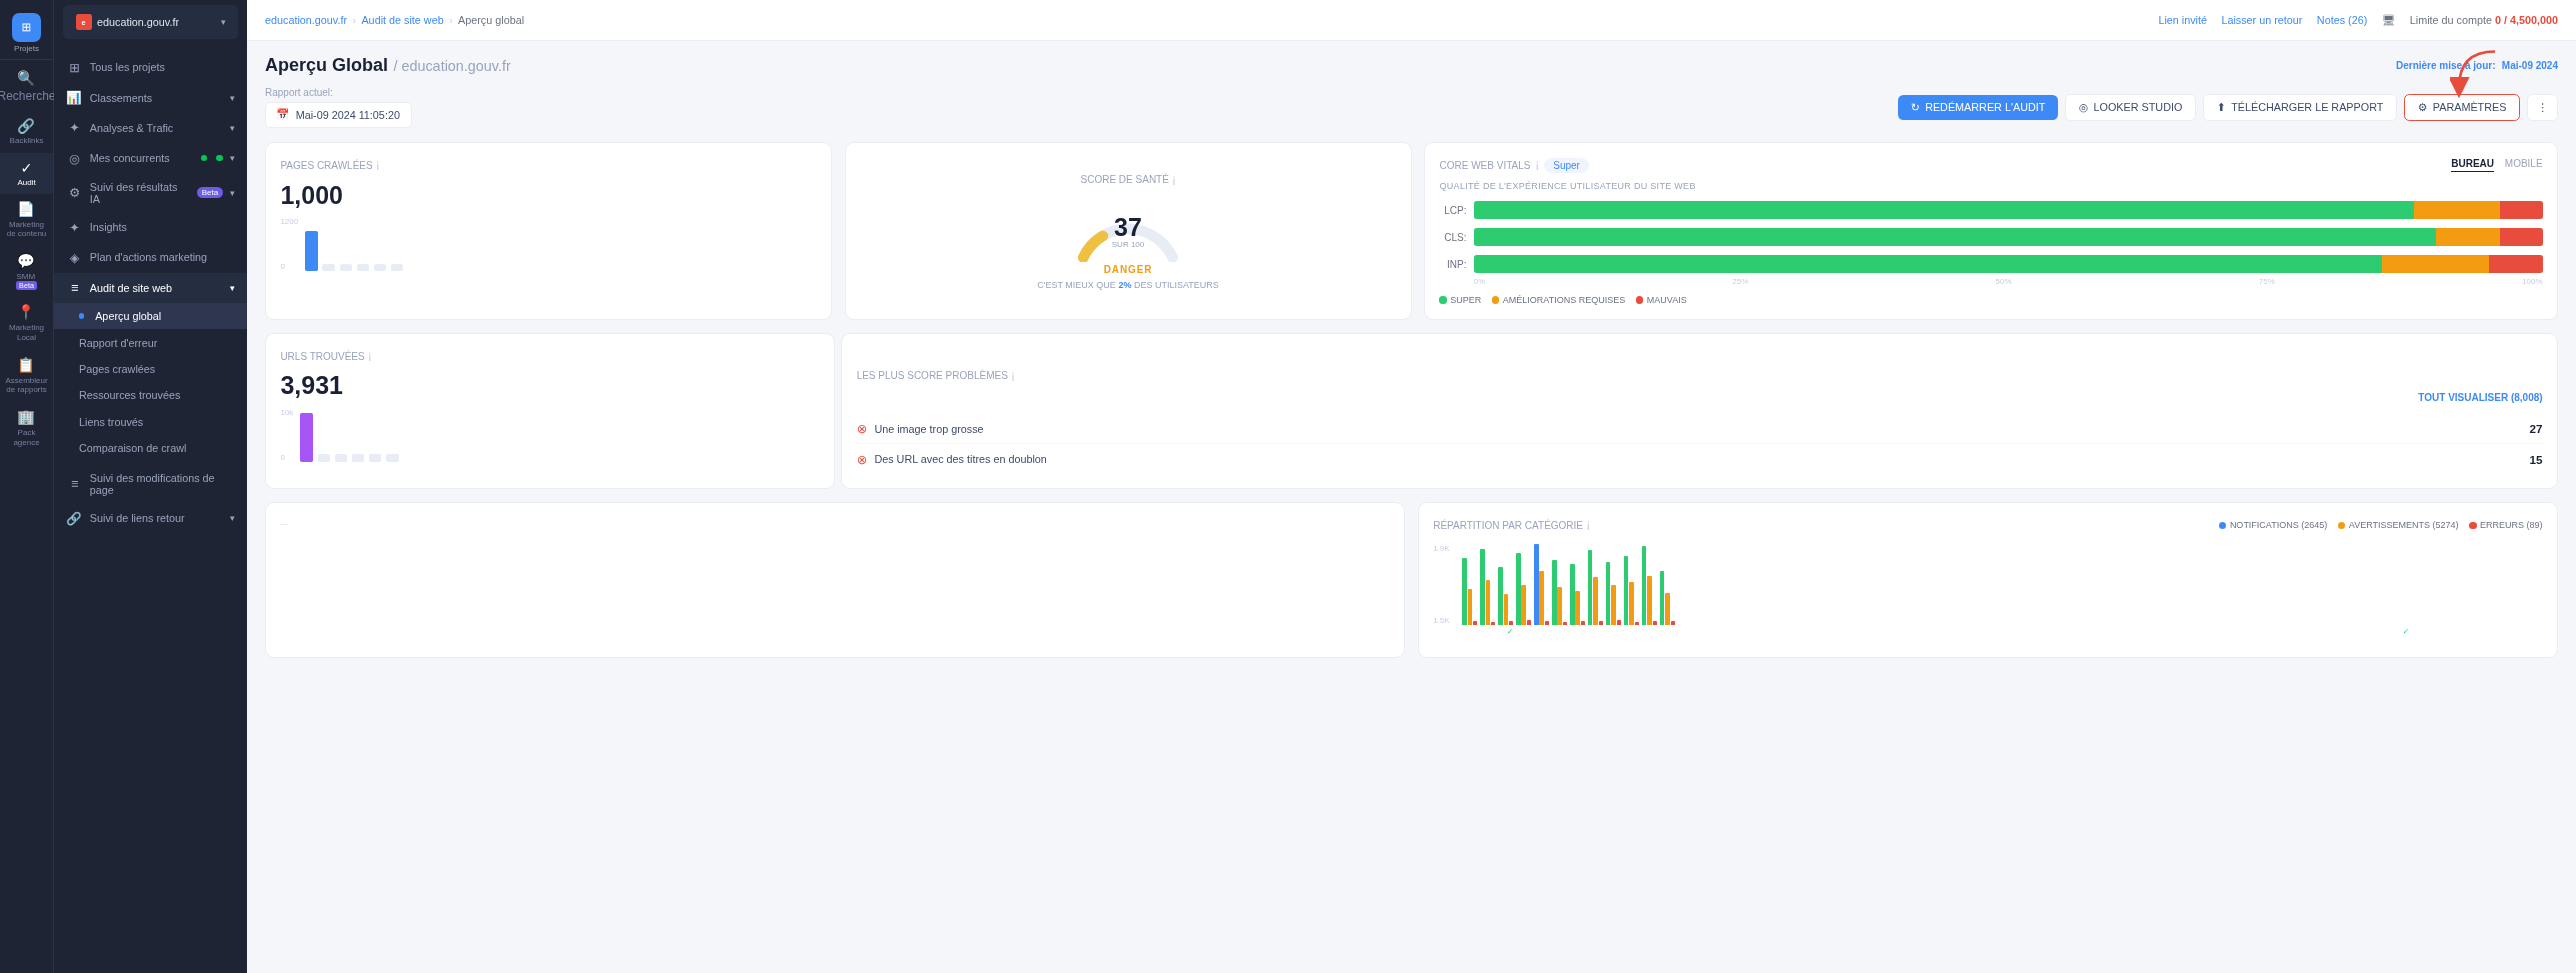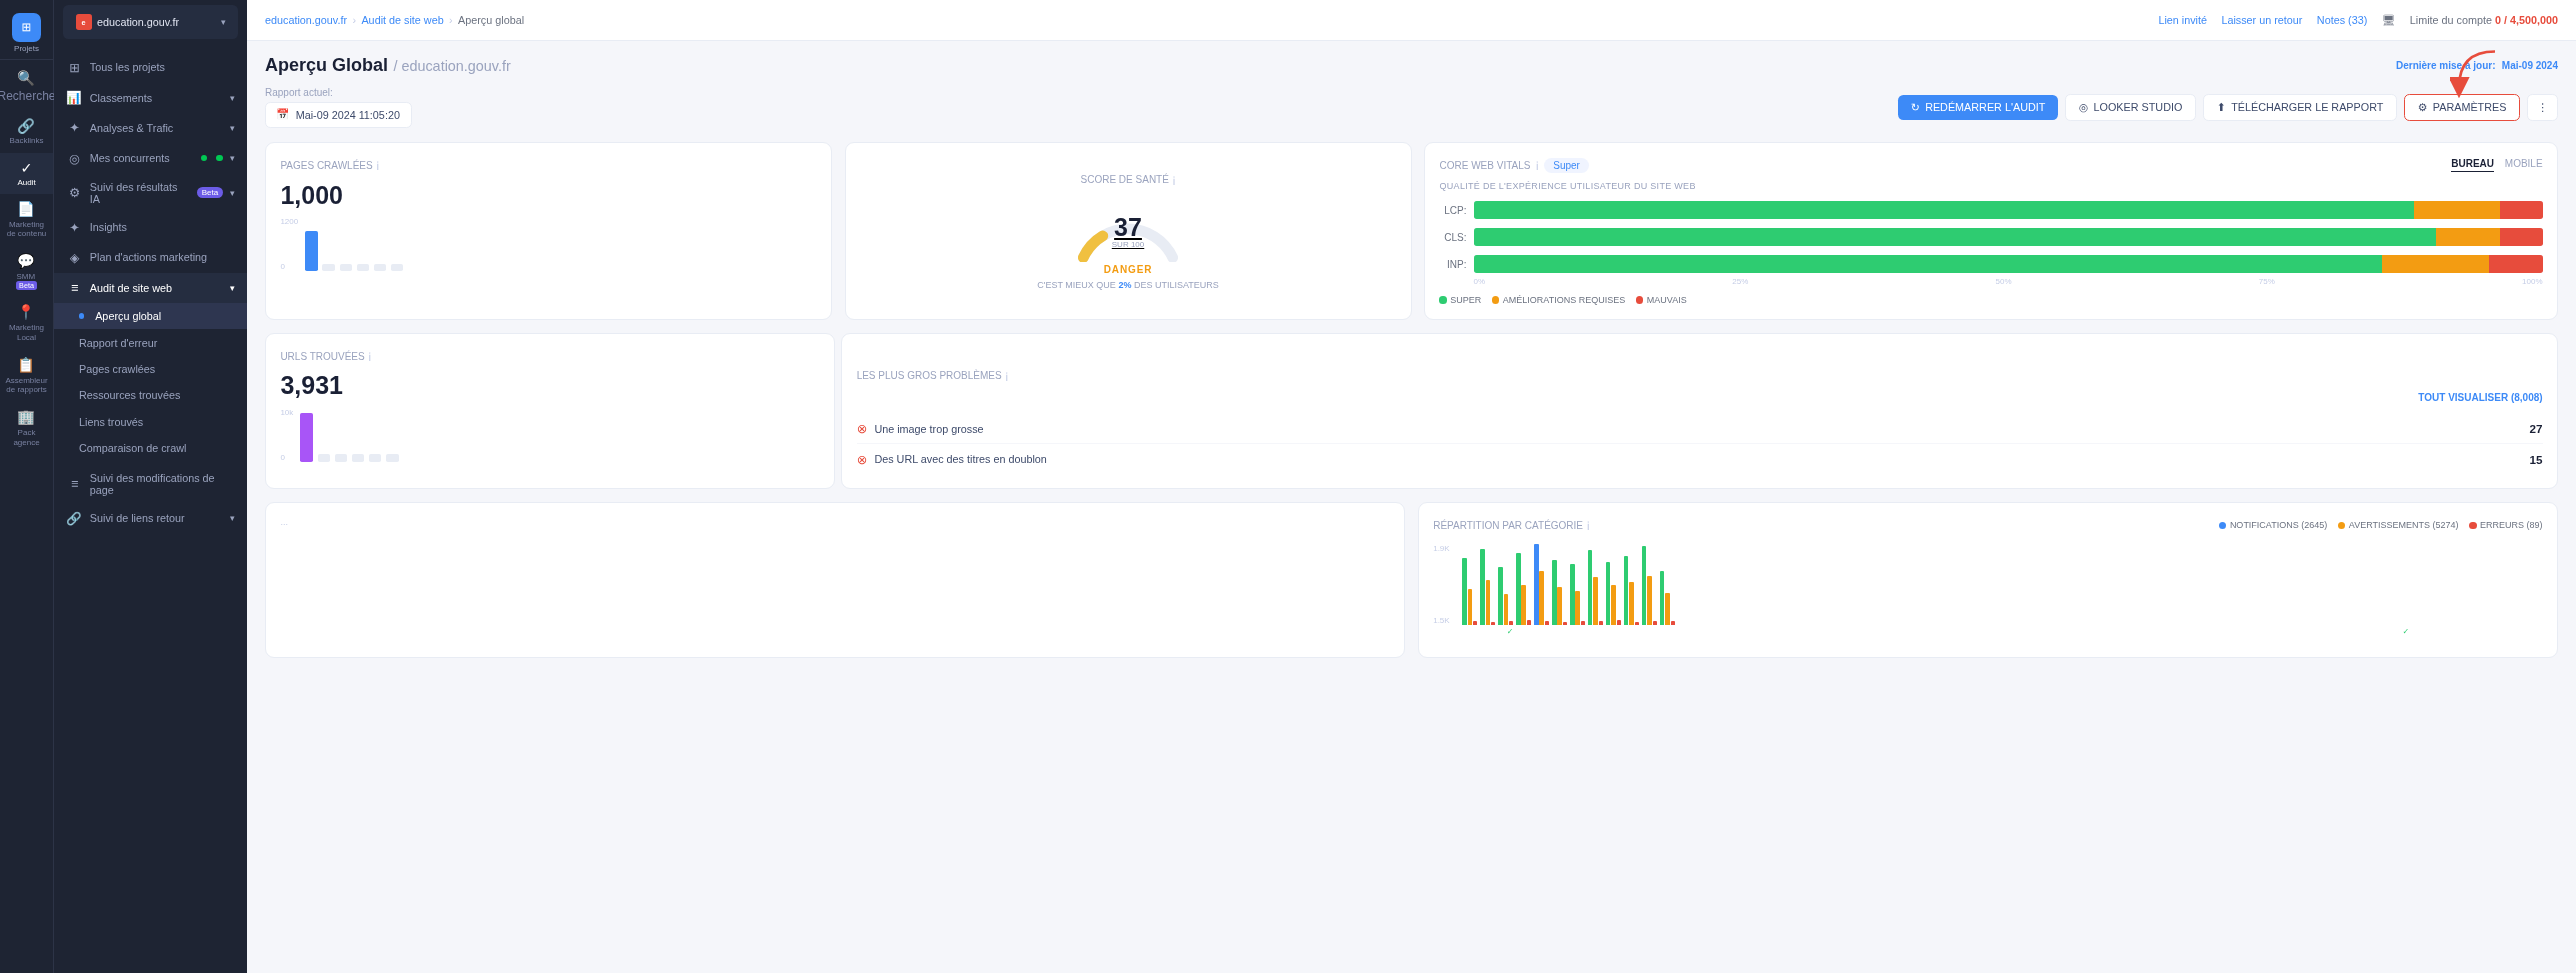--- a/index.html
+++ b/index.html
@@ -229,21 +229,21 @@
     <div class="breadcrumb">
       <span class="breadcrumb-active">education.gouv.fr</span>
       <span class="breadcrumb-sep">›</span>
       <span class="breadcrumb-active">Audit de site web</span>
       <span class="breadcrumb-sep">›</span>
       <span style="color:#6b7280;">Aperçu global</span>
     </div>
     <div class="topbar-actions">
       <a href="#">Lien invité</a>
       <a href="#">Laisser un retour</a>
-      <a href="#">Notes (33)</a>
+      <a href="#">Notes (26)</a>
       <span style="color:#6b7280;">🖥</span>
       <span class="topbar-limit">Limite du compte <span>0 / 4,500,000</span></span>
     </div>
   </div>
 
   <div class="content">
 
     <div class="page-header">
       <div style="display:flex;align-items:baseline;gap:5.4px;">
         <h1 class="page-title">Aperçu Global</h1>
@@ -325,21 +325,21 @@
         <div class="card-title" style="justify-content:center;">
           <span>SCORE DE SANTÉ</span>
           <span class="card-title-icon">ℹ</span>
         </div>
 
         <div style="position:relative;width:108px;height:67px;margin:0 auto;">
           <svg width="108" height="67" viewBox="0 0 120 75">
             <path d="M10,70 A55,55 0 0,1 110,70" stroke="#e8ecf4" stroke-width="12" fill="none" stroke-linecap="round"></path>
             <path d="M10,70 A55,55 0 0,1 110,70" stroke="#f0c040" stroke-width="12" fill="none" stroke-linecap="round" stroke-dasharray="173" stroke-dashoffset="140"></path>
           </svg>
-          <div style="position:absolute;top:55%;left:50%;transform:translate(-50%,-50%);text-align:center;text-decoration:underline;">
+          <div style="position:absolute;top:55%;left:50%;transform:translate(-50%,-50%);text-align:center;">
             <div style="font-size:25px;font-weight:700;color:#1a2035;line-height:1;">37</div>
             <div style="font-size:8px;color:#9aa3be;">SUR 100</div>
           </div>
         </div>
         <div style="font-size:10px;font-weight:700;color:#f39c12;text-align:center;letter-spacing:0.9px;margin-top:1.8px;">DANGER</div>
         <div style="font-size:9px;color:#9aa3be;text-align:center;margin-top:5.4px;">
           <span>C'EST MIEUX QUE</span>
           <strong style="color:#3d8af7;">2%</strong>
           <span>DES UTILISATEURS</span>
         </div>
@@ -428,21 +428,21 @@
             <div style="width:12.6px;height:7.2px;background:#e8ecf4;border-radius:1.8px;"></div>
             <div style="width:12.6px;height:7.2px;background:#e8ecf4;border-radius:1.8px;"></div>
             <div style="width:12.6px;height:7.2px;background:#e8ecf4;border-radius:1.8px;"></div>
           </div>
         </div>
       </div>
 
       <div class="card" style="grid-column:span 2;">
         <div class="problems-header">
           <div class="problems-title">
-            <span>LES PLUS GROS PROBLÈMES</span>
+            <span>LES PLUS SCORE PROBLÈMES</span>
             <span class="card-title-icon">ℹ</span>
           </div>
           <a href="#" class="view-all-link">TOUT VISUALISER (8,008)</a>
         </div>
         <div class="problem-item">
           <div class="problem-left">
             <span class="problem-icon-red">⊗</span>
             <span>Une image trop grosse</span>
           </div>
           <span class="problem-count">27</span>

